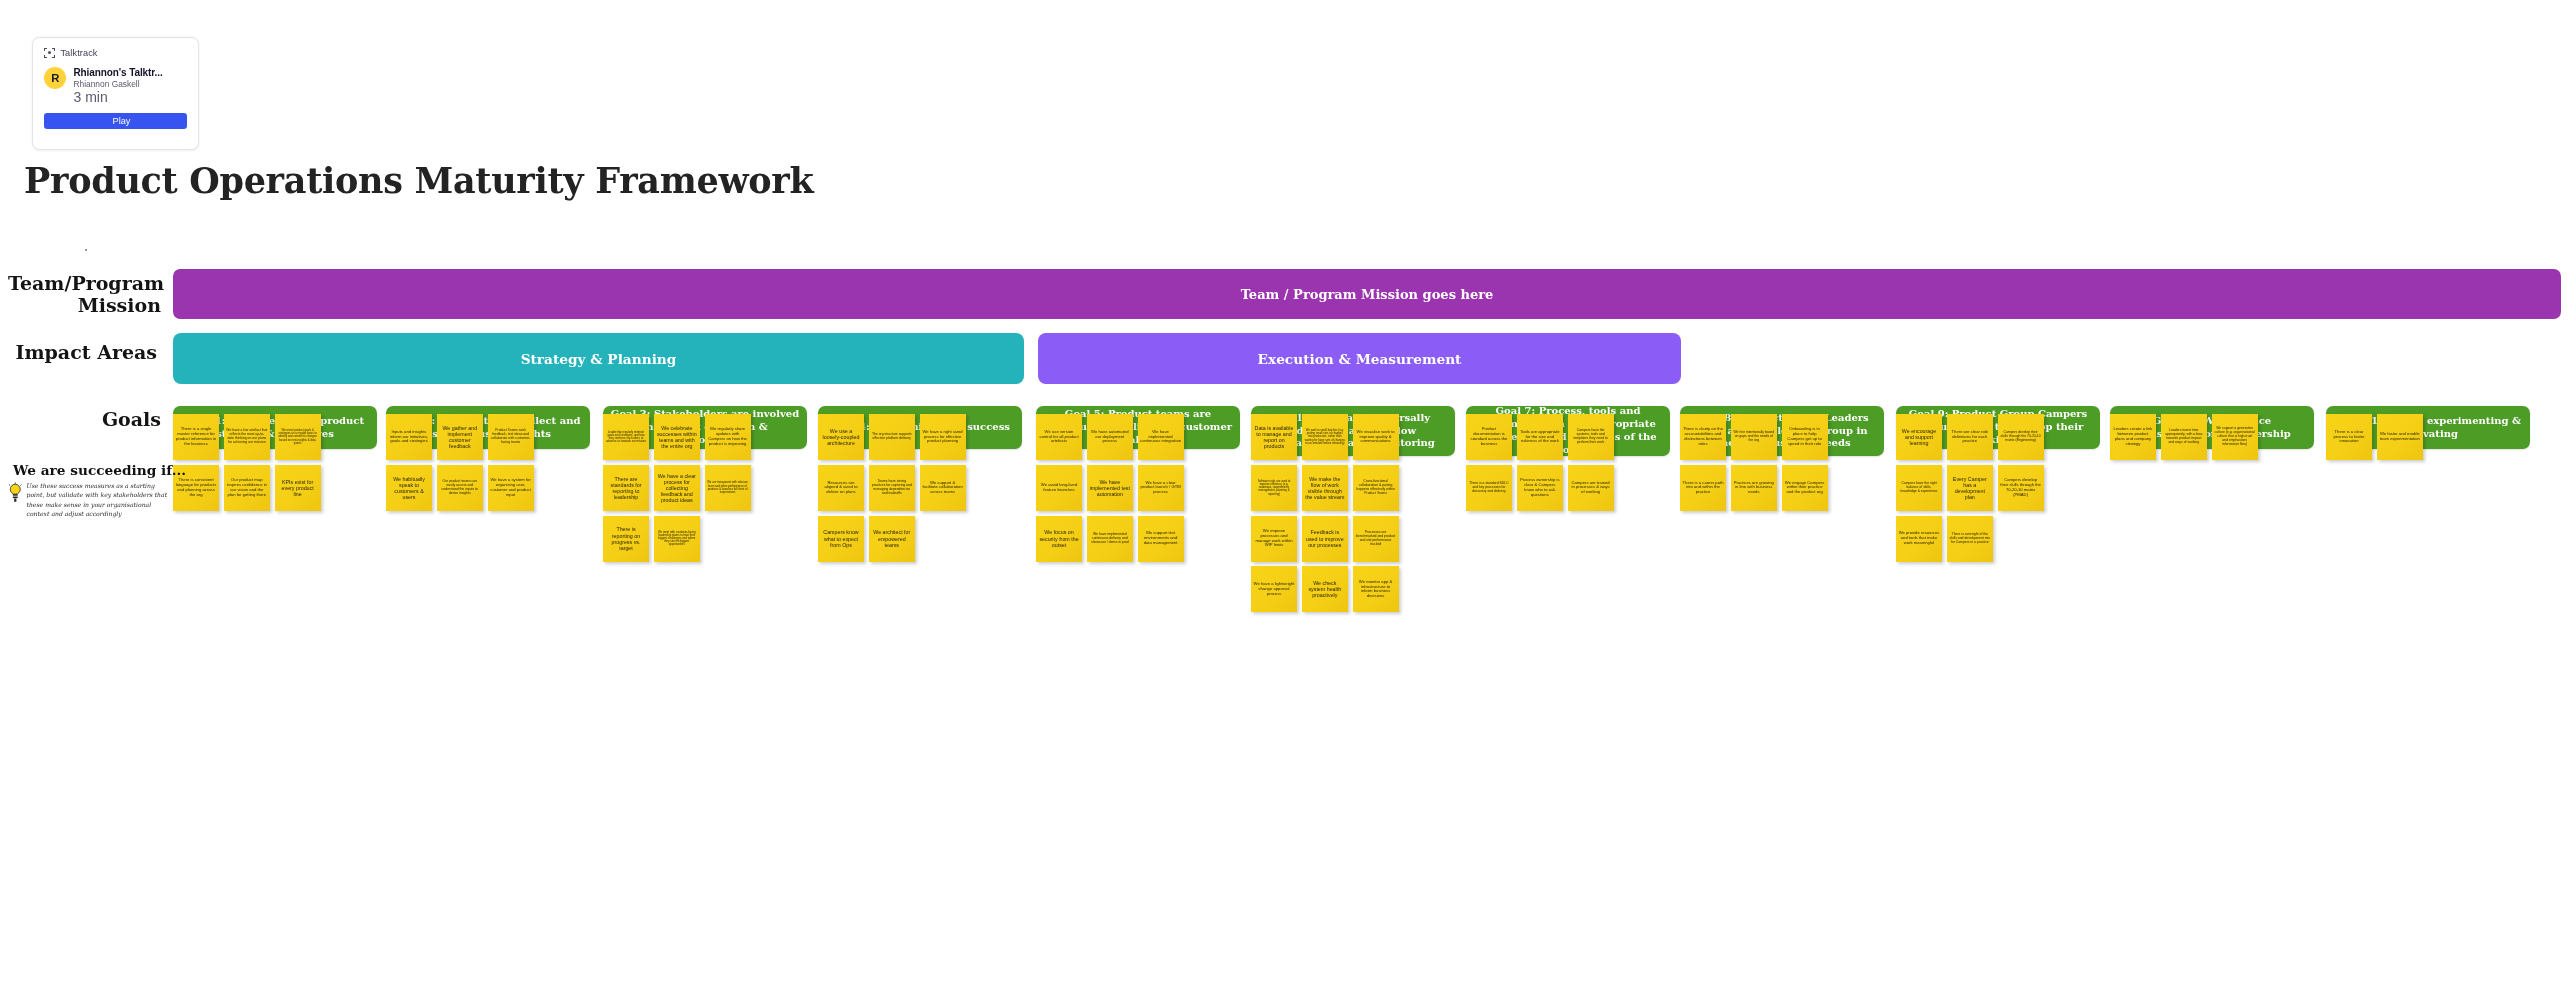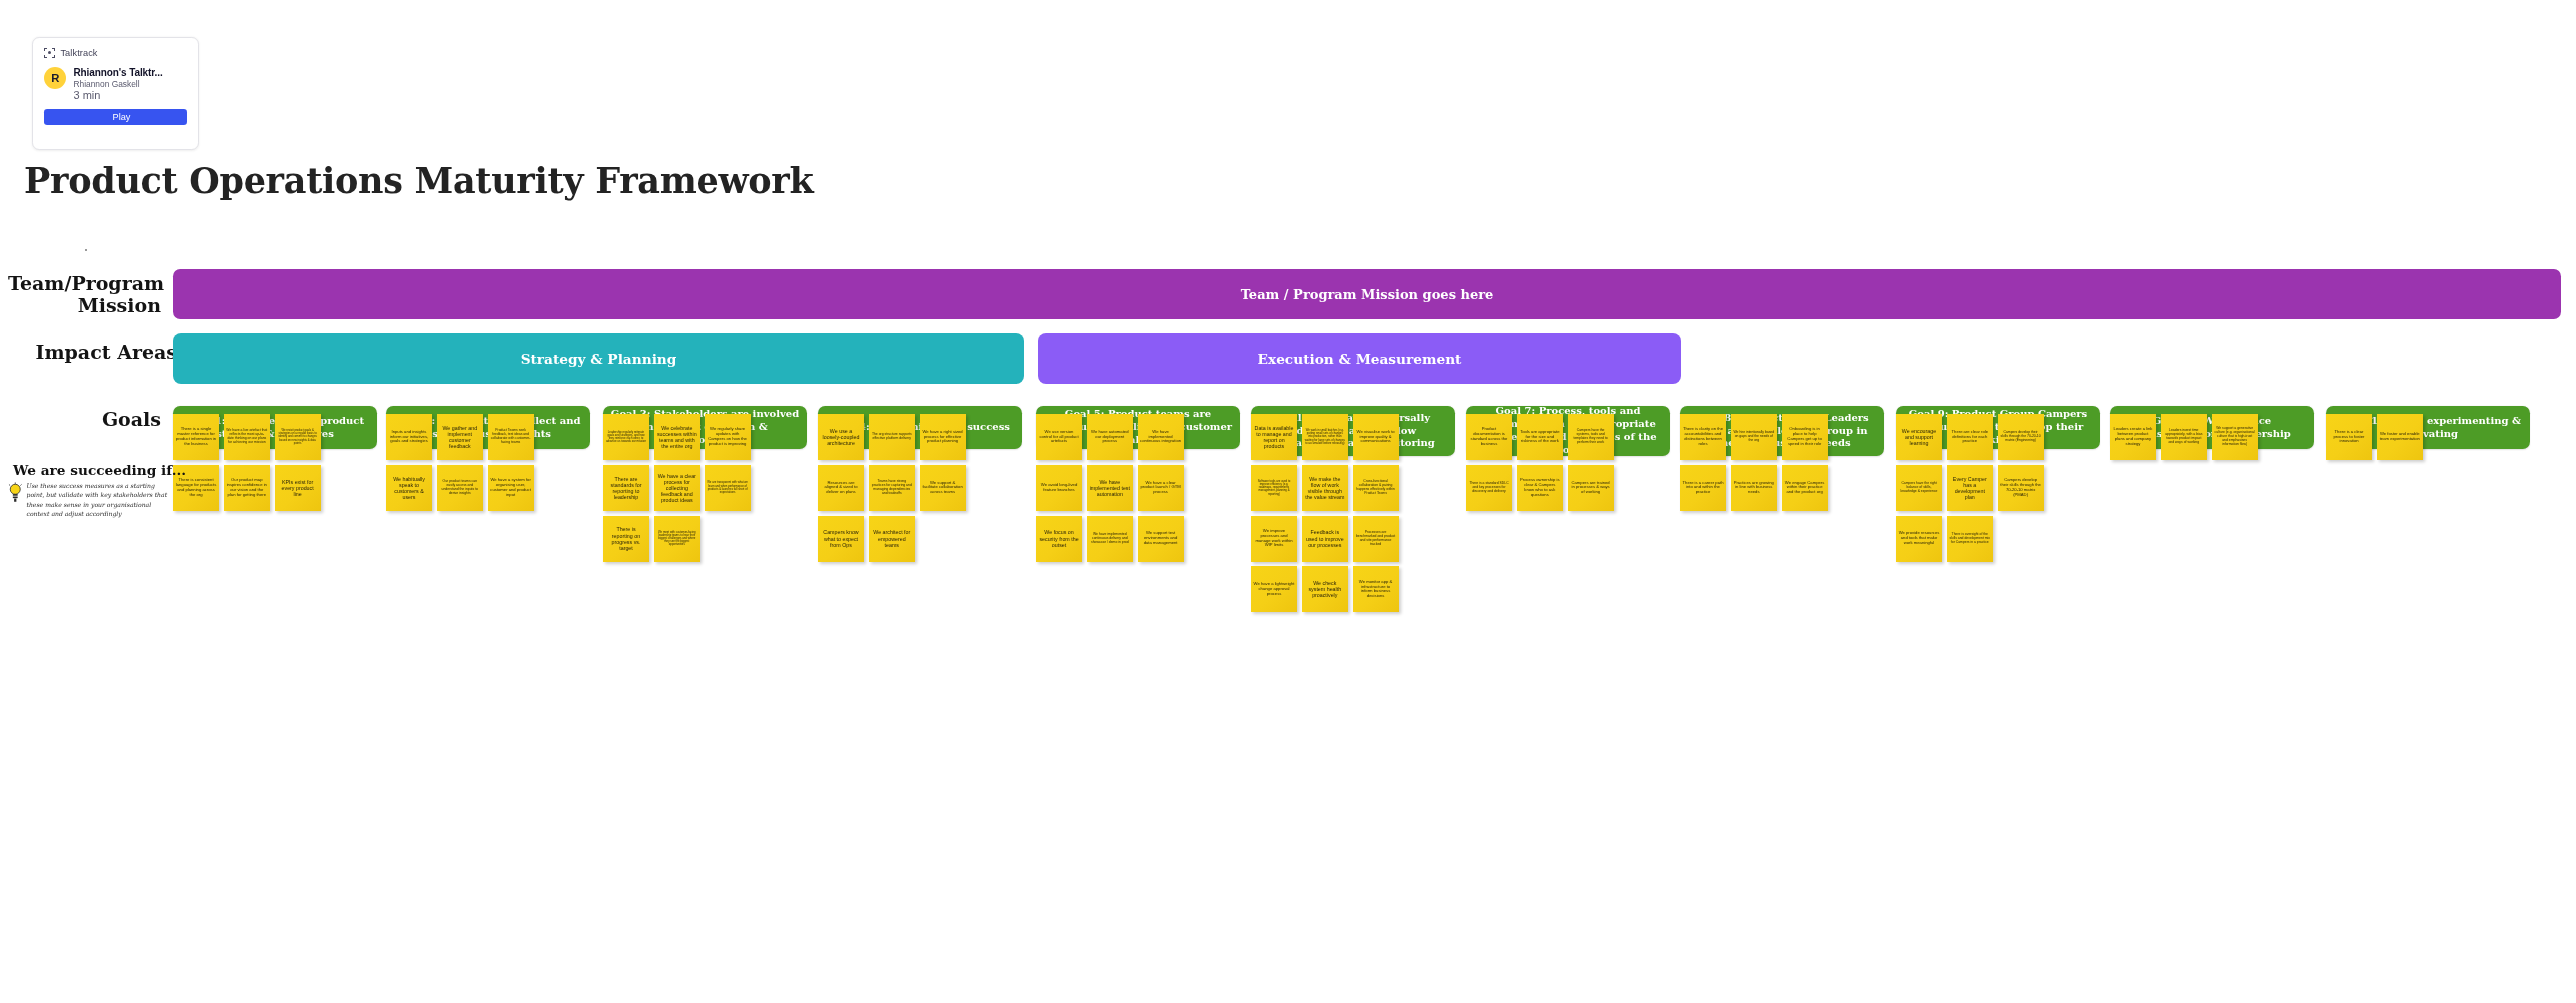--- a/index.html
+++ b/index.html
@@ -36,42 +36,42 @@
     width: 22px; height:22px; border-radius:50%; background:#ffd23a;
     display:flex; align-items:center; justify-content:center;
     font-size:11.3px; font-weight:700; color:#1b1b2e; flex:none;
   }
   .tt-meta { min-width:0; }
   .tt-title {
     font-size: 10px; font-weight:700; color:#121228; letter-spacing:-0.1px;
     white-space:nowrap; overflow:hidden; text-overflow:ellipsis; max-width:108px;
   }
   .tt-author { font-size: 8.4px; color:#5a5a6e; margin-top:0.8px; }
-  .tt-dur { font-size: 11px; color:#5a5a6e; margin-top:0px; }
+  .tt-dur { font-size: 14px; color:#5a5a6e; margin-top:0px; }
   .tt-play {
     display:block; width:100%; margin-top:8.8px; height:16px; line-height:16px;
     background:#3754f0; color:#fff; border:none; border-radius:3.2px;
     font-size:9.2px; font-family:inherit; text-align:center; cursor:pointer;padding-left:12px;
   }
 
   
   .page-title {
     position:absolute; left:24px; top:160px;
     font-family:"DejaVu Serif", serif; font-weight:700;
     font-size:35px; color:#232323; letter-spacing:-0.3px;
   }
 
   
   .row-label {
     position:absolute; text-align:right; width:153px;
     font-family:"DejaVu Serif", serif; font-weight:700;
     font-size:19px; color:#141414;
   }
   #lbl-mission { left:8px; top:272px; }
-  #lbl-impact  { left:24px; top:341px; }
+  #lbl-impact  { left:4px; top:341px; }
   #lbl-goals   { left:8px; top:408px; }
 
   .tiny-dot { position:absolute; left:85px; top:249px; width:2.4px; height:2.4px; background:#999; }
 
   
   .mission-bar {
     position:absolute; left:173px; top:269px; width:2388px; height:50px;
     background:#9b34af; border-radius:7.2px;
     display:flex; align-items:center; justify-content:center;
   }

